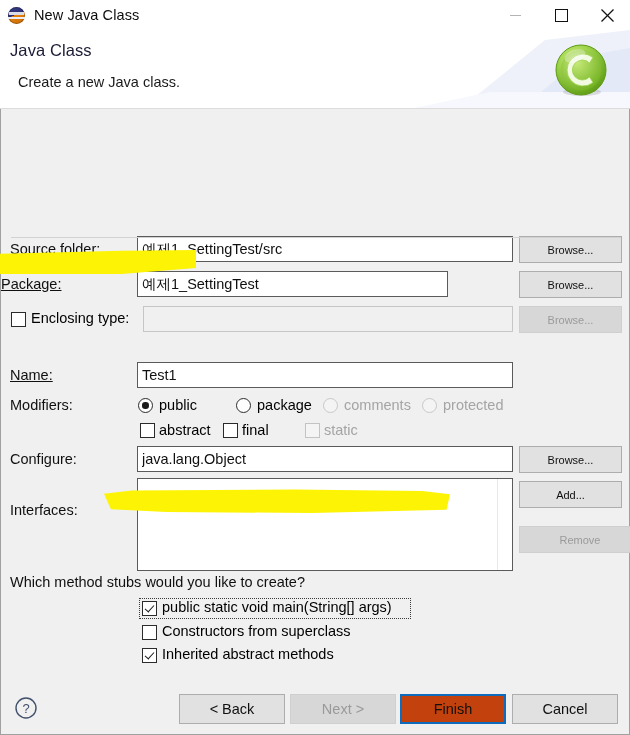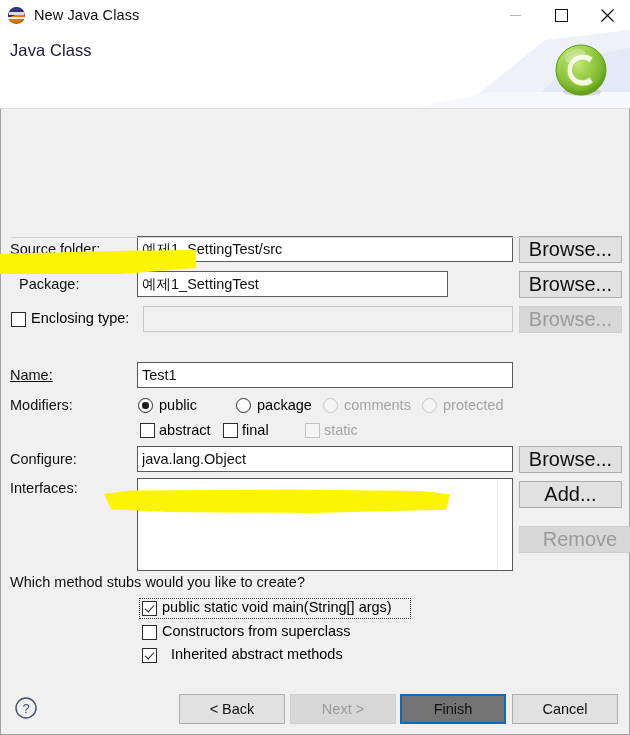--- a/index.html
+++ b/index.html
@@ -135,21 +135,21 @@
     background: #f0f0f0;
     border: 1px solid #c6c6c6;
   }
 
   .btn {
     position: absolute;
     box-sizing: border-box;
     background: #e1e1e1;
     border: 1px solid #adadad;
     font-family: "Liberation Sans", sans-serif;
-    font-size: 20px;
+    font-size: 11px;
     color: #101010;
     height: 27px;
     display: flex; align-items: center; justify-content: center;
     cursor: default;
     user-select: none;
   }
   .btn.disabled {
     background: #d7d7d7;
     border: 1px solid #cfcfcf;
     color: #9a9a9a;
@@ -260,21 +260,21 @@
   .help-icon {
     position: absolute; left: 13px; top: 696px;
     width: 24px; height: 24px;
   }
   .btn-wide {
     width: 106px; height: 30px;
     font-size: 14.5px;
   }
   .btn-default {
     border: 2px solid #0f6cbd;
-    background: #737373;
+    background: #c2410c;
   }
 </style>
 </head>
 <body>
 
 <div class="titlebar">
   <div class="titlebar-icon">
     <div class="eclipse-dot"></div>
   </div>
   <div class="titlebar-title">New Java Class</div>
@@ -296,20 +296,21 @@
 
 <div class="header">
   <div class="header-swoosh">
     <svg width="260" height="79" viewBox="0 0 260 79">
       <path d="M 90 79 L 175 10 L 260 0 L 260 79 Z" fill="#eef1f9"></path>
       <path d="M 150 79 L 215 26 L 260 18 L 260 79 Z" fill="#e3e9f6"></path>
       <path d="M 40 79 L 120 62 L 260 62 L 260 79 Z" fill="#f6f8fd"></path>
     </svg>
   </div>
   <div class="header-title">Java Class</div>
+  <div class="header-desc">Create a new Java class.</div>
   <div class="header-logo">
     <svg width="56" height="56" viewBox="0 0 56 56">
       <defs>
         <radialGradient id="gball" cx="38%" cy="30%" r="72%">
           <stop offset="0%" stop-color="#d3f08a"></stop>
           <stop offset="46%" stop-color="#9ed44a"></stop>
           <stop offset="100%" stop-color="#5f9e16"></stop>
         </radialGradient>
         <radialGradient id="ginner" cx="40%" cy="32%" r="70%">
           <stop offset="0%" stop-color="#c6ea79"></stop>
@@ -330,21 +331,21 @@
 <div class="panel">
 
   <div class="lbl" style="left:9px; top:132px;">
     <span>Source folder:</span>
   </div>
   <input class="txtfield" style="left: 136px; top: 127px; width: 376px;" readonly="" value="예제1_SettingTest/src">
   <div class="btn" style="left:518px; top:127px; width:103px;">
     <span>Browse...</span>
   </div>
 
-  <div class="lbl" style="left:18px; top:167px;">
+  <div class="lbl" style="left:0; top:167px;text-decoration:underline;">
     <span>Package:</span>
   </div>
   <input class="txtfield" style="left: 136px; top: 162px; width: 311px;" readonly="" value="예제1_SettingTest">
   <div class="btn" style="left:518px; top:162px; width:103px;">
     <span>Browse...</span>
   </div>
 
   <div class="cb" style="left:10px; top:203px;"></div>
   <div class="cblabel" style="left:30px; top:201px;">
     <span>Enclosing type:</span>
@@ -401,21 +402,21 @@
   </div>
 
   <div class="lbl" style="left:9px; top:342px;">
     <span>Configure:</span>
   </div>
   <input class="txtfield" style="left: 136px; top: 337px; width: 376px;" readonly="" value="java.lang.Object">
   <div class="btn" style="left:518px; top:337px; width:103px;">
     <span>Browse...</span>
   </div>
 
-  <div class="lbl" style="left:9px; top:371px;">
+  <div class="lbl" style="left:9px; top:393px;">
     <span>Interfaces:</span>
   </div>
   <div class="listbox" style="left:136px; top:369px; width:376px; height:93px;">
     <div class="listbox-track"></div>
   </div>
   <div class="btn" style="left:518px; top:372px; width:103px;">
     <span>Add...</span>
   </div>
   <div class="btn disabled" style="left:518px; top:417px; width:122px;">
     <span>Remove</span>
@@ -430,21 +431,21 @@
   <div class="cblabel" style="left:161px; top:490px; z-index:5;">
     <span>public static void main(String[] args)</span>
   </div>
 
   <div class="cb" style="left:141px; top:516px;"></div>
   <div class="cblabel" style="left:161px; top:514px;">
     <span>Constructors from superclass</span>
   </div>
 
   <div class="cb checked" style="left:141px; top:539px;"></div>
-  <div class="cblabel" style="left:161px; top:537px;margin-left:9px;">
+  <div class="cblabel" style="left:161px; top:537px;">
     <span>Inherited abstract methods</span>
   </div>
 
   <div class="lbl" style="left:9px; top:562px;">
     <span>Do you want to add comments? (Configure templates and default value </span><span class="link">here</span><span>)</span>
   </div>
 
   <div class="cb" style="left:141px; top:589px;"></div>
   <div class="cblabel" style="left:161px; top:587px;">
     <span>Generate comments</span>

